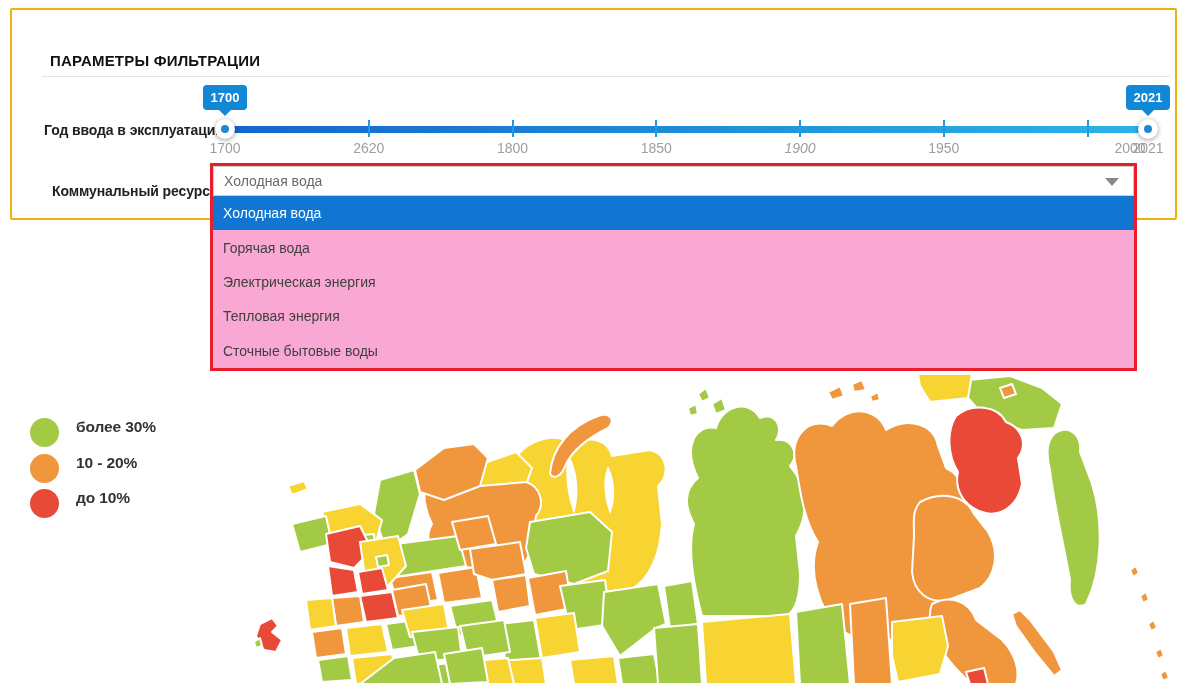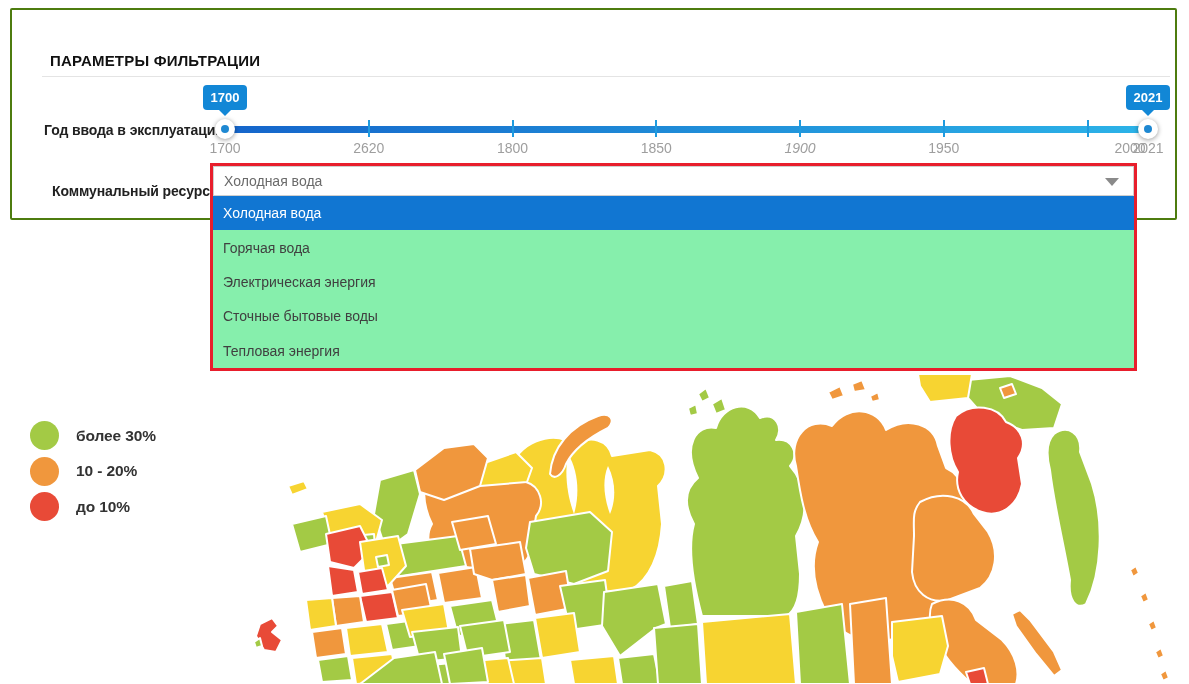--- a/index.html
+++ b/index.html
@@ -1,21 +1,21 @@
 <!DOCTYPE html>
 <html><head>
 <meta charset="utf-8">
 <style>
   html,body{margin:0;padding:0;background:#fff;}
   body{font-family:"Liberation Sans",sans-serif;}
   .stage{position:relative;width:1189px;height:684px;background:#fff;overflow:hidden;}
 
   
   .panel{position:absolute;left:10px;top:8px;width:1167px;height:212px;background:#fff;
-         border:2px solid #4d7c0f;border-radius:2px;box-sizing:border-box;}
+         border:2px solid #eab308;border-radius:2px;box-sizing:border-box;}
   .panel-title{position:absolute;left:38px;top:30px;font-size:15px;font-weight:bold;
                color:#111;letter-spacing:.2px;}
   .divider{position:absolute;left:30px;top:66px;width:1128px;height:1px;background:#e4e4e4;}
   .row-label{position:absolute;font-size:14px;font-weight:bold;color:#212121;letter-spacing:-.1px;}
   .slider-label{left:32px;top:112px;}
   .resource-label{left:40px;top:173px;}
 
   
   .track{position:absolute;left:213px;top:116px;width:923px;height:7px;border-radius:4px;
          background:linear-gradient(90deg,#1565cb 0%,#1e88d6 45%,#2cb3e8 100%);}
@@ -34,33 +34,33 @@
   
   .select-box{position:absolute;left:213px;top:166px;width:921px;height:30px;background:#fff;
               border:1px solid #cfcfcf;box-sizing:border-box;z-index:4;cursor:pointer;}
   .select-value{position:absolute;left:10px;top:0;line-height:28px;font-size:14px;color:#6a6a6a;}
   .select-arrow{position:absolute;right:14px;top:11px;width:0;height:0;
                 border-left:7px solid transparent;border-right:7px solid transparent;
                 border-top:8px solid #8a8a8a;}
   .options{position:absolute;left:213px;top:196px;width:921px;height:172px;background:#fff;
            display:flex;flex-direction:column;z-index:4;}
   .option{flex:1;display:flex;align-items:center;padding-left:10px;font-size:14px;color:#404040;
-          background:#86efac;cursor:pointer;}
+          background:#f9a8d4;cursor:pointer;}
   .option.selected{background:#1176d2;color:#fff;}
   .red-box{position:absolute;left:210px;top:163px;width:927px;height:208px;
            border:3px solid #e81e2c;box-sizing:border-box;z-index:6;pointer-events:none;}
 
   
   .legend{position:absolute;left:30px;top:405px;width:245px;}
   .legend-title{font-size:15px;font-weight:bold;color:#222;line-height:23px;letter-spacing:-.1px;}
   .info-icon{display:inline-block;width:15px;height:15px;border-radius:50%;background:#1a82d6;
              color:#fff;font-size:11px;font-style:italic;font-weight:bold;text-align:center;
              line-height:15px;vertical-align:-2px;margin-left:4px;cursor:pointer;}
   .legend-items{margin-top:13px;}
-  .legend-item{display:flex;align-items:center;height:35.5px;}
+  .legend-item{display:flex;height:35.5px;}
   .legend-swatch{width:29px;height:29px;border-radius:50%;margin-right:17px;flex:none;}
   .legend-label{font-size:15.5px;font-weight:bold;color:#333;letter-spacing:-.1px;}
 
   
   .map{position:absolute;left:230px;top:374px;width:959px;height:310px;}
   .map path,.map polygon{stroke-linejoin:round;}
 </style>
 </head>
 <body>
 <div class="stage">
@@ -95,22 +95,22 @@
   </section>
 
   <div class="select-box">
     <span class="select-value">Холодная вода</span>
     <span class="select-arrow"></span>
   </div>
   <div class="options" id="options">
       <div class="option selected">Холодная вода</div>
       <div class="option">Горячая вода</div>
       <div class="option">Электрическая энергия</div>
+      <div class="option">Тепловая энергия</div>
       <div class="option">Сточные бытовые воды</div>
-      <div class="option">Тепловая энергия</div>
     </div>
   <div class="red-box"></div>
 
   <div class="legend">
     <div class="legend-items" id="legend-items">
         <div class="legend-item">
           <span class="legend-swatch" style="background: rgb(163, 202, 69);"></span>
           <span class="legend-label">более 30%</span>
         </div>
         <div class="legend-item">

